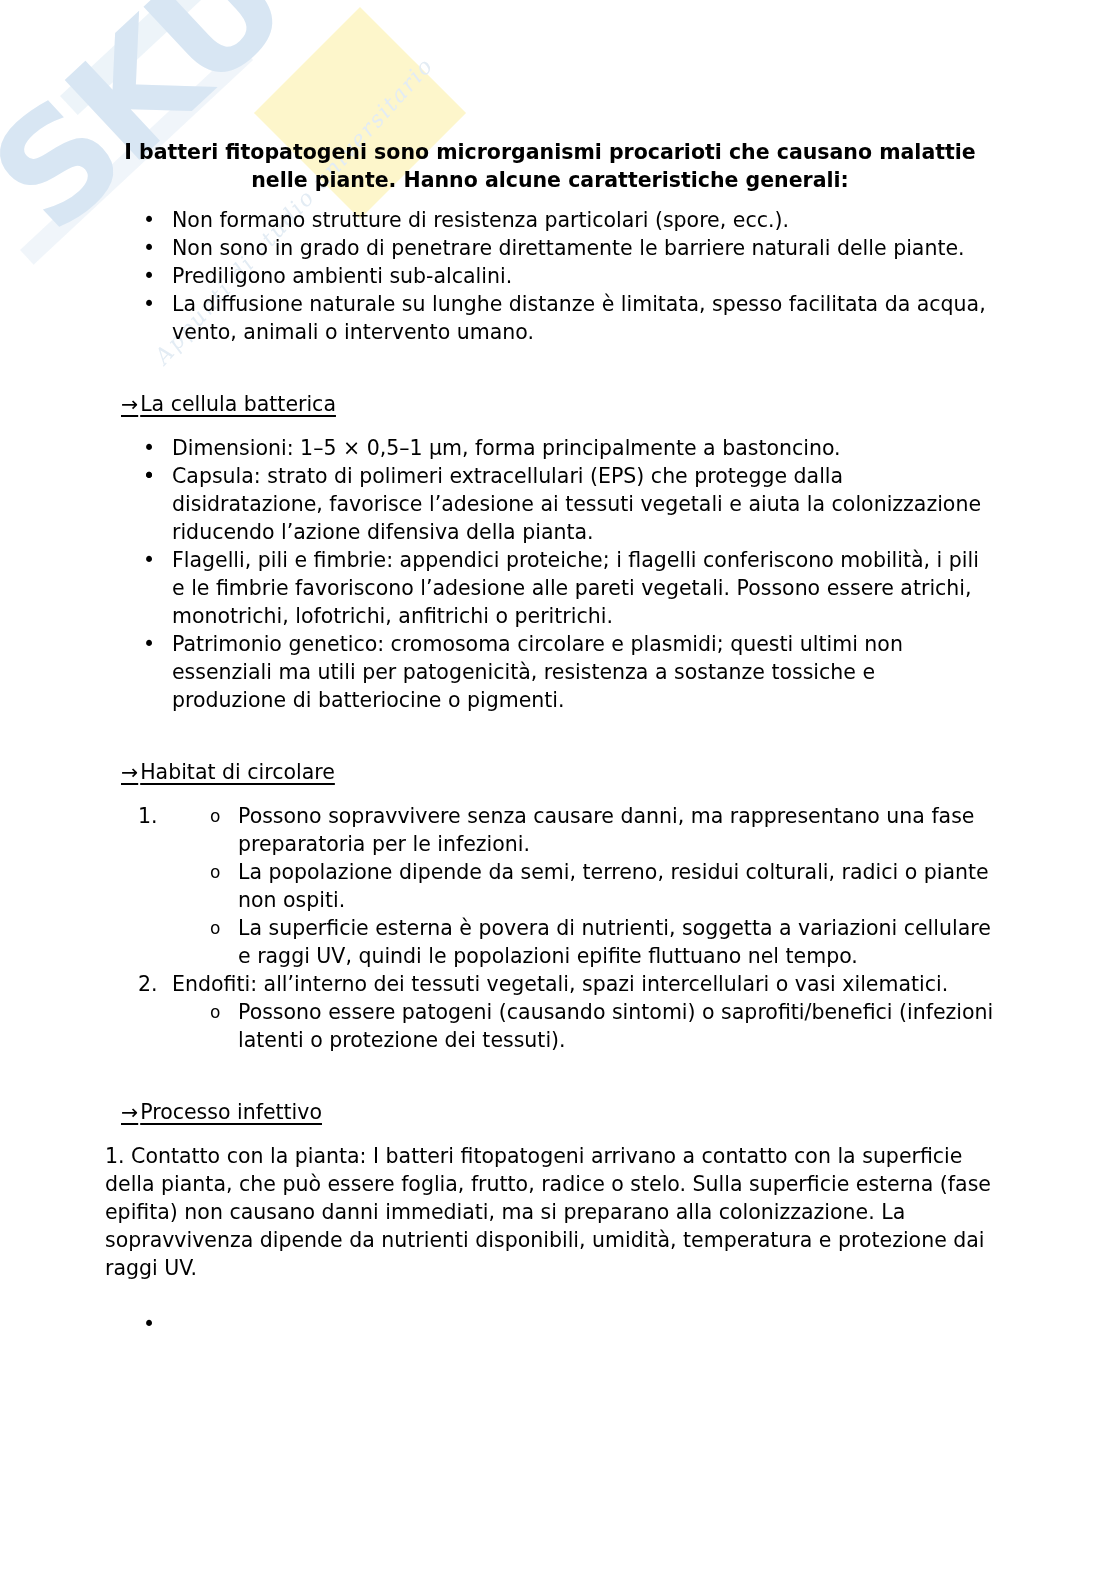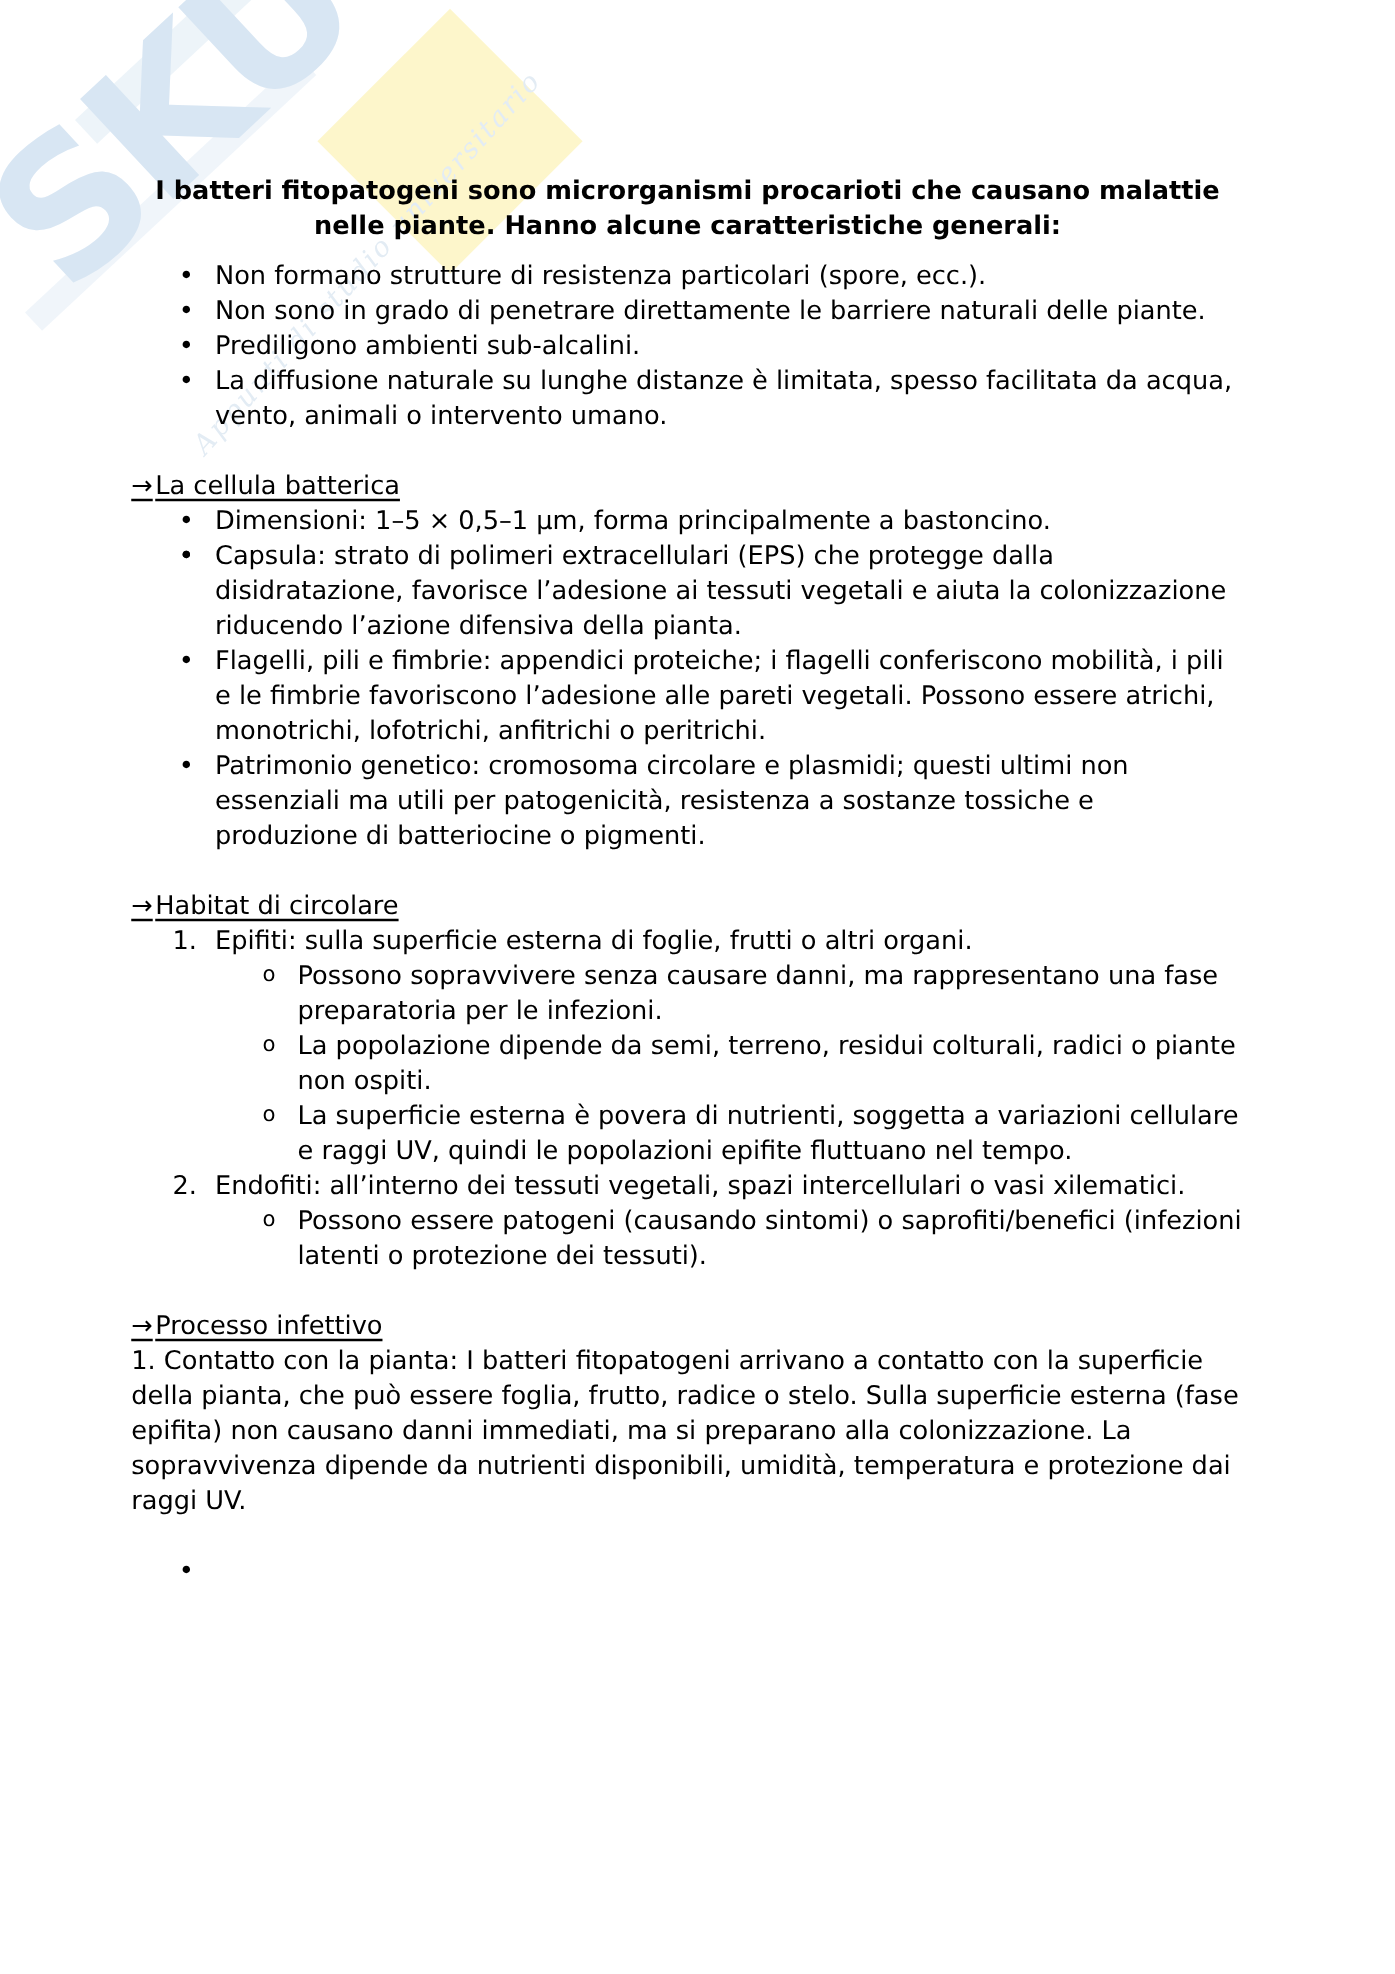--- a/index.html
+++ b/index.html
@@ -97,21 +97,21 @@
   }
   .para {
     margin: 12px;
     text-align: center;
     font-weight: bold;
   }
   .spacer {
     height: 28px;
   }
   .heading {
-    margin: 0;
+    margin: 16px;
     white-space: nowrap;
   }
   .heading .htext {
     text-decoration: underline;
     text-underline-offset: 4px;
   }
   .heading .arrow {
     text-decoration: underline;
     text-underline-offset: 4px;
     margin-right: 2px;
@@ -229,21 +229,20 @@
 
     <div class="spacer"></div>
 
     <p class="heading">
       <span class="arrow">→</span><span class="htext">Habitat di circolare </span>
     </p>
 
     <ol class="nums">
       <li class="num">
         <span class="mark">1.</span>
-        <span>Epifiti: sulla superficie esterna di foglie, frutti o altri organi.</span>
       </li>
       <li class="sub">
         <span class="mark">o</span>
         <span>Possono sopravvivere senza causare danni, ma rappresentano una fase preparatoria per le infezioni.</span>
       </li>
       <li class="sub">
         <span class="mark">o</span>
         <span>La popolazione dipende da semi, terreno, residui colturali, radici o piante non ospiti.</span>
       </li>
       <li class="sub">

